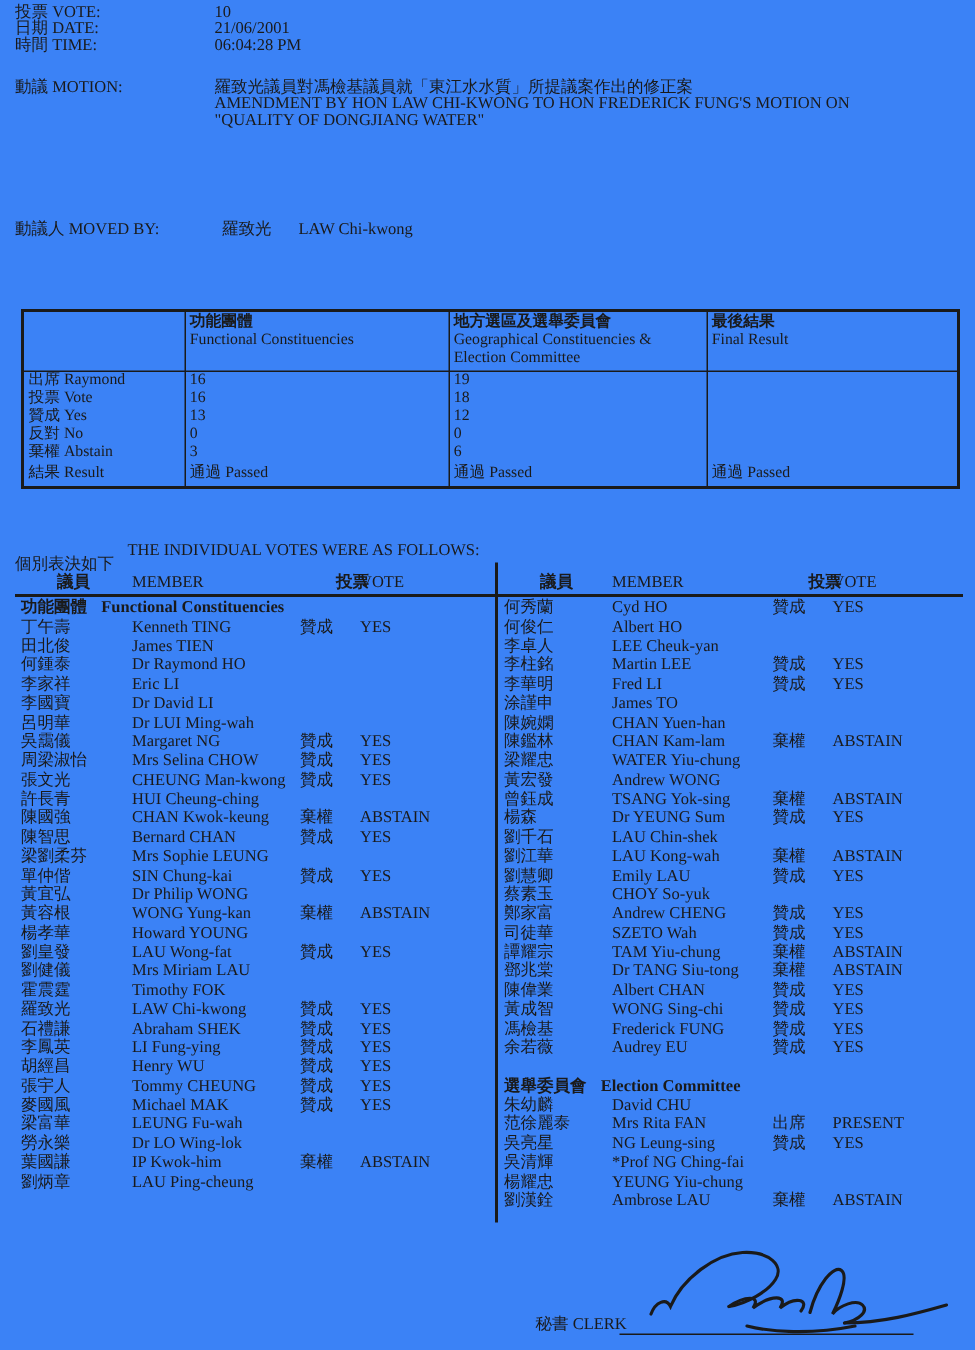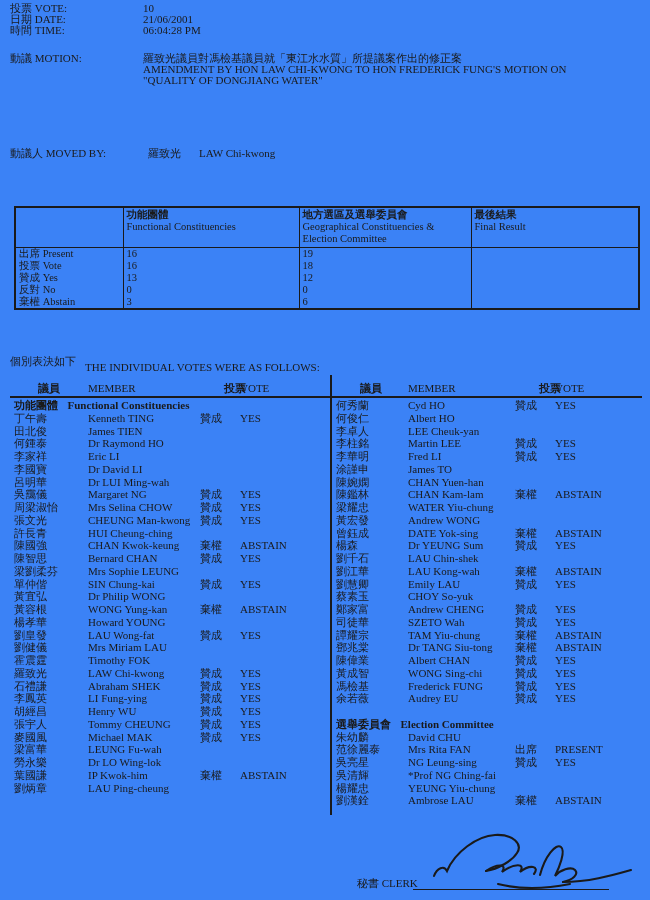--- a/index.html
+++ b/index.html
@@ -78,21 +78,21 @@
           <div>Geographical Constituencies &amp; Election Committee</div>
         </th>
         <th>
           <div class="th-zh">最後結果</div>
           <div>Final Result</div>
         </th>
       </tr>
     </thead>
     <tbody id="summary-body">
         <tr>
-          <td>出席 Present</td>
+          <td>出席 Raymond</td>
           <td>16</td>
           <td>19</td>
           <td></td>
         </tr>
         <tr>
           <td>投票 Vote</td>
           <td>16</td>
           <td>18</td>
           <td></td>
         </tr>
@@ -107,24 +107,30 @@
           <td>0</td>
           <td>0</td>
           <td></td>
         </tr>
         <tr>
           <td class="indent">棄權 Abstain</td>
           <td>3</td>
           <td>6</td>
           <td></td>
         </tr>
+        <tr class="result">
+          <td>結果 Result</td>
+          <td>通過 Passed</td>
+          <td>通過 Passed</td>
+          <td>通過 Passed</td>
+        </tr>
       </tbody>
   </table>
 
-  <div class="abs line" style="left:10px;top:356px">個別表決如下</div>
+  <div class="abs line" style="left:10px;top:371px">個別表決如下</div>
   <div class="abs line" style="left:85px;top:362px">THE INDIVIDUAL VOTES WERE AS FOLLOWS:</div>
 
   <div class="abs mrow left-grid" style="left:14px;top:382px;width:312px">
     <span class="c bold">議員</span>
     <span class="c">MEMBER</span>
     <span class="c bold">投票</span>
     <span class="c">VOTE</span>
   </div>
   <div class="abs mrow right-grid" style="left:336px;top:382px;width:308px">
     <span class="c bold">議員</span>
@@ -383,21 +389,21 @@
           <span class="c"></span>
         </div>
         <div class="mrow right-grid">
           <span class="c">黃宏發</span>
           <span class="c">Andrew WONG</span>
           <span class="c"></span>
           <span class="c"></span>
         </div>
         <div class="mrow right-grid">
           <span class="c">曾鈺成</span>
-          <span class="c">DATE Yok-sing</span>
+          <span class="c">TSANG Yok-sing</span>
           <span class="c">棄權</span>
           <span class="c">ABSTAIN</span>
         </div>
         <div class="mrow right-grid">
           <span class="c">楊森</span>
           <span class="c">Dr YEUNG Sum</span>
           <span class="c">贊成</span>
           <span class="c">YES</span>
         </div>
         <div class="mrow right-grid">

